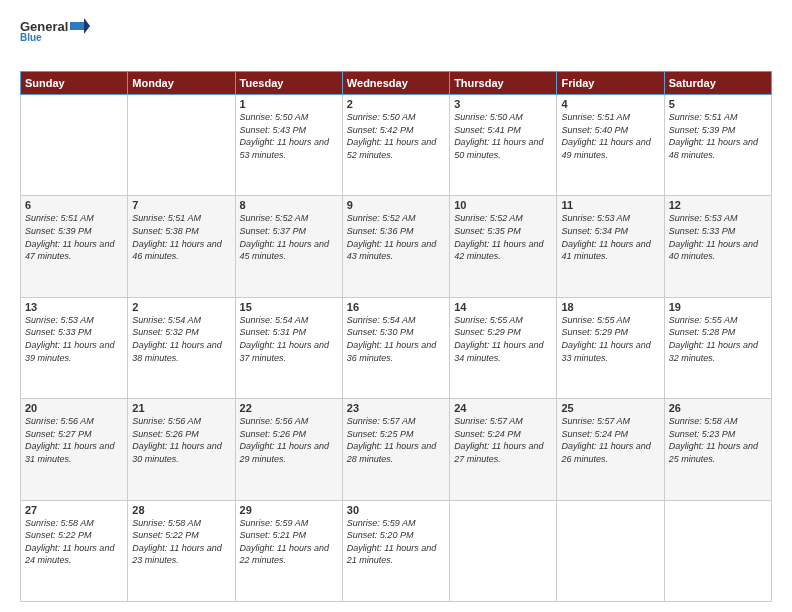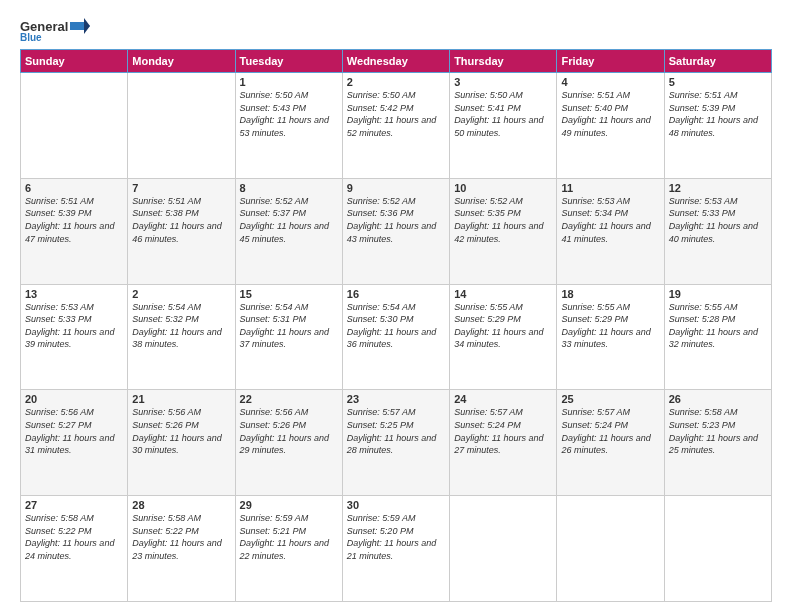--- a/index.html
+++ b/index.html
@@ -14,21 +14,21 @@
       width: 792px;
       height: 612px;
       padding: 18px 20px 10px 20px;
       display: flex;
       flex-direction: column;
     }
     .header {
       display: flex;
       justify-content: space-between;
       align-items: flex-end;
-      margin-bottom: 6px;
+      margin-bottom: 28px;
     }
     .logo {
       display: flex;
       align-items: center;
       gap: 4px;
     }
     .title-block {
       text-align: right;
     }
     .month-title {
@@ -42,21 +42,21 @@
       color: #555;
     }
     .calendar {
       flex: 1;
       border: 1px solid #ccc;
       border-collapse: collapse;
       width: 100%;
       table-layout: fixed;
     }
     .calendar th {
-      background-color: #be185d;
+      background-color: #7f1d1d;
       color: #fff;
       font-size: 11px;
       font-weight: bold;
       padding: 5px 4px;
       text-align: left;
       border: 1px solid #5a9fd4;
     }
     .calendar td {
       vertical-align: top;
       border: 1px solid #ccc;

